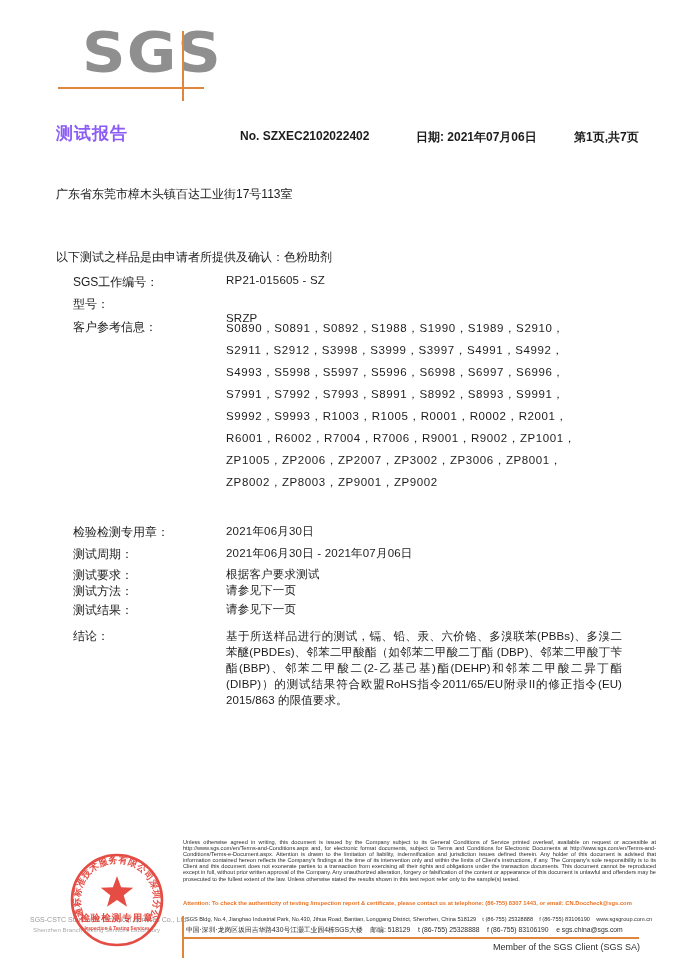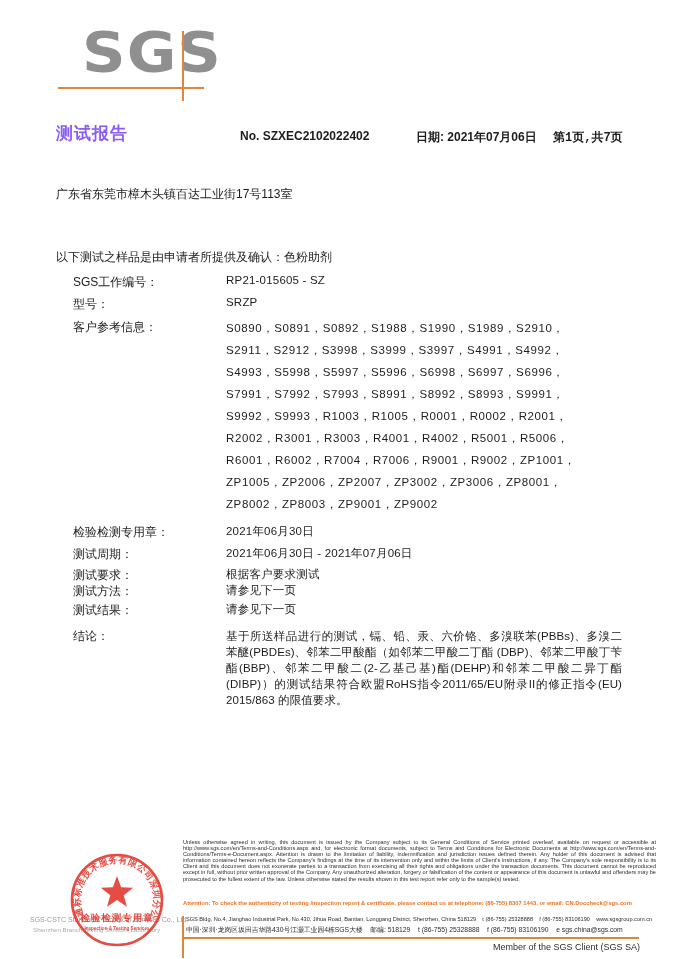--- a/index.html
+++ b/index.html
@@ -13,21 +13,21 @@
     font-weight:700;color:#8f8f8f;letter-spacing:1px;transform:scaleX(1.08);
     transform-origin:left top;font-family:"DejaVu Sans","Liberation Sans",sans-serif;
   }
   .logo-hline{position:absolute;left:58px;top:87px;width:146px;height:2px;background:#e0853c;}
   .logo-vline{position:absolute;left:182px;top:31px;width:2px;height:70px;background:#e0853c;}
   
   .doc-title{position:absolute;left:56px;top:122px;font-size:17px;font-weight:700;color:#8b5cf6;letter-spacing:1px;}
   .hdr{position:absolute;top:129px;font-size:12px;font-weight:600;color:#1c1c1c;}
   .hdr-no{left:240px;}
   .hdr-date{left:416px;}
-  .hdr-page{left:553px;font-family:Liberation Mono, monospace;}
+  .hdr-page{left:574px;}
   .company-name{position:absolute;left:56px;top:163px;font-size:12px;color:#1c1c1c;}
   .company-addr{position:absolute;left:56px;top:186px;font-size:12px;color:#1c1c1c;}
   
   .statement{position:absolute;left:56px;top:249px;font-size:12px;color:#1c1c1c;}
   .flabel{position:absolute;left:73px;font-size:12px;color:#1c1c1c;}
   .fvalue{position:absolute;left:226px;font-size:11.5px;color:#1c1c1c;letter-spacing:.2px;}
   .ref-lines div{line-height:22px;letter-spacing:.6px;}
   .conclusion{width:396px;line-height:16px;text-align:justify;letter-spacing:.1px;}
   
   .legal{
@@ -62,30 +62,29 @@
   <div class="hdr hdr-page">第1页,共7页</div>
 
   <div class="company-addr">广东省东莞市樟木头镇百达工业街17号113室</div>
 
   <div class="statement">以下测试之样品是由申请者所提供及确认：色粉助剂</div>
 
   <div class="flabel" style="top:274px">SGS工作编号：</div>
   <div class="fvalue" style="top:274px">RP21-015605 - SZ</div>
 
   <div class="flabel" style="top:296px">型号：</div>
-  <div class="fvalue" style="top:296px">SRZP</div>
+  <div class="fvalue" style="top:312px">SRZP</div>
 
   <div class="flabel" style="top:319px">客户参考信息：</div>
   <div class="fvalue ref-lines" style="top:317px">
     <div>S0890，S0891，S0892，S1988，S1990，S1989，S2910，</div>
     <div>S2911，S2912，S3998，S3999，S3997，S4991，S4992，</div>
     <div>S4993，S5998，S5997，S5996，S6998，S6997，S6996，</div>
     <div>S7991，S7992，S7993，S8991，S8992，S8993，S9991，</div>
     <div>S9992，S9993，R1003，R1005，R0001，R0002，R2001，</div>
-    <div>R2002，R3001，R3003，R4001，R4002，R5001，R5006，</div>
     <div>R6001，R6002，R7004，R7006，R9001，R9002，ZP1001，</div>
     <div>ZP1005，ZP2006，ZP2007，ZP3002，ZP3006，ZP8001，</div>
     <div>ZP8002，ZP8003，ZP9001，ZP9002</div>
   </div>
 
   <div class="flabel" style="top:524px">检验检测专用章：</div>
   <div class="fvalue" style="top:524px">2021年06月30日</div>
 
   <div class="flabel" style="top:546px">测试周期：</div>
   <div class="fvalue" style="top:546px">2021年06月30日 - 2021年07月06日</div>

